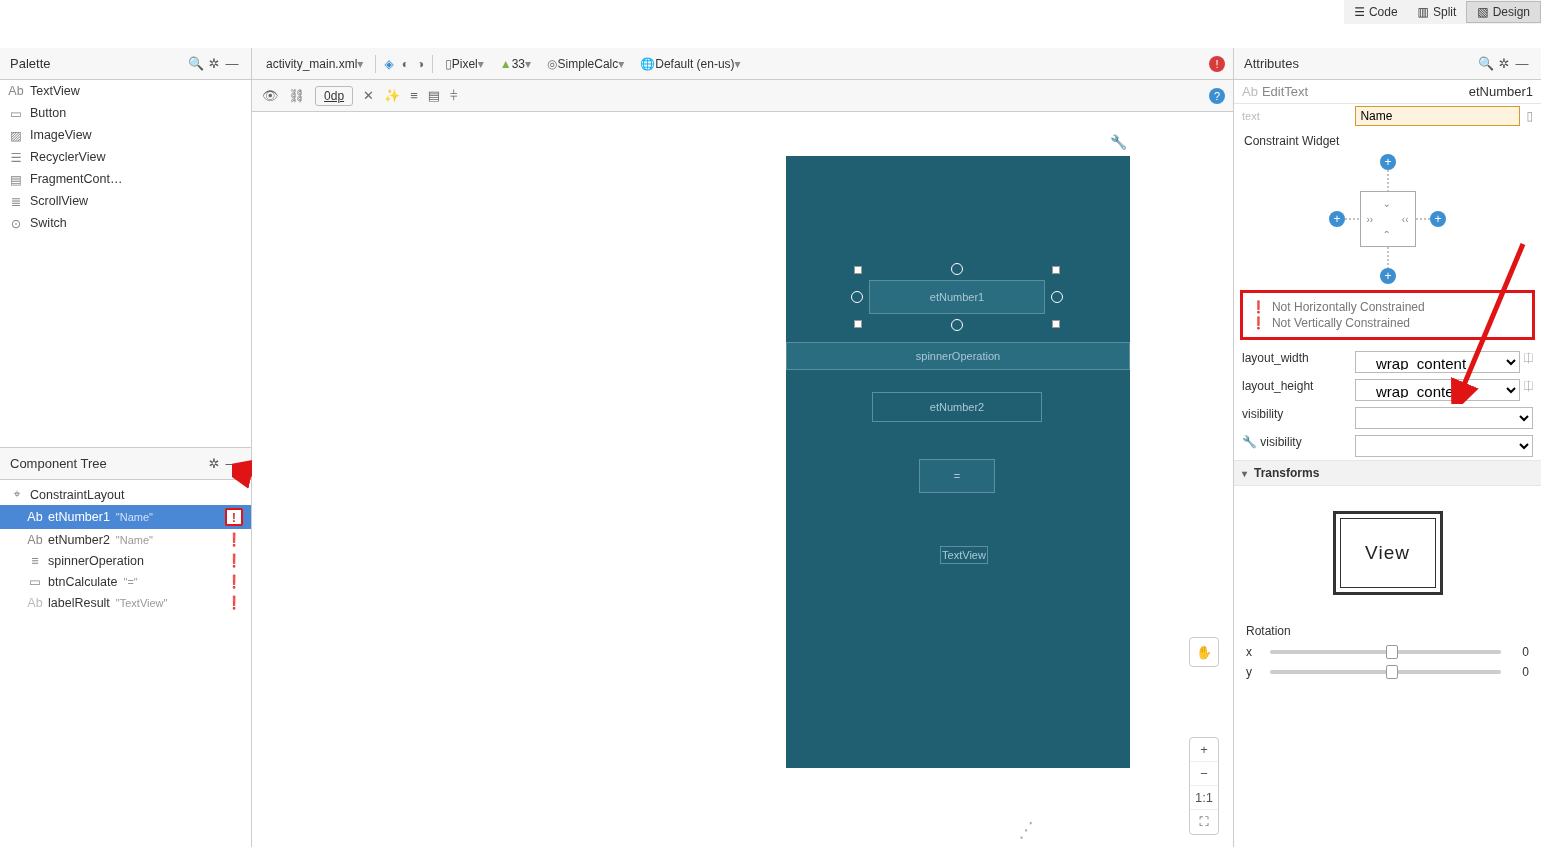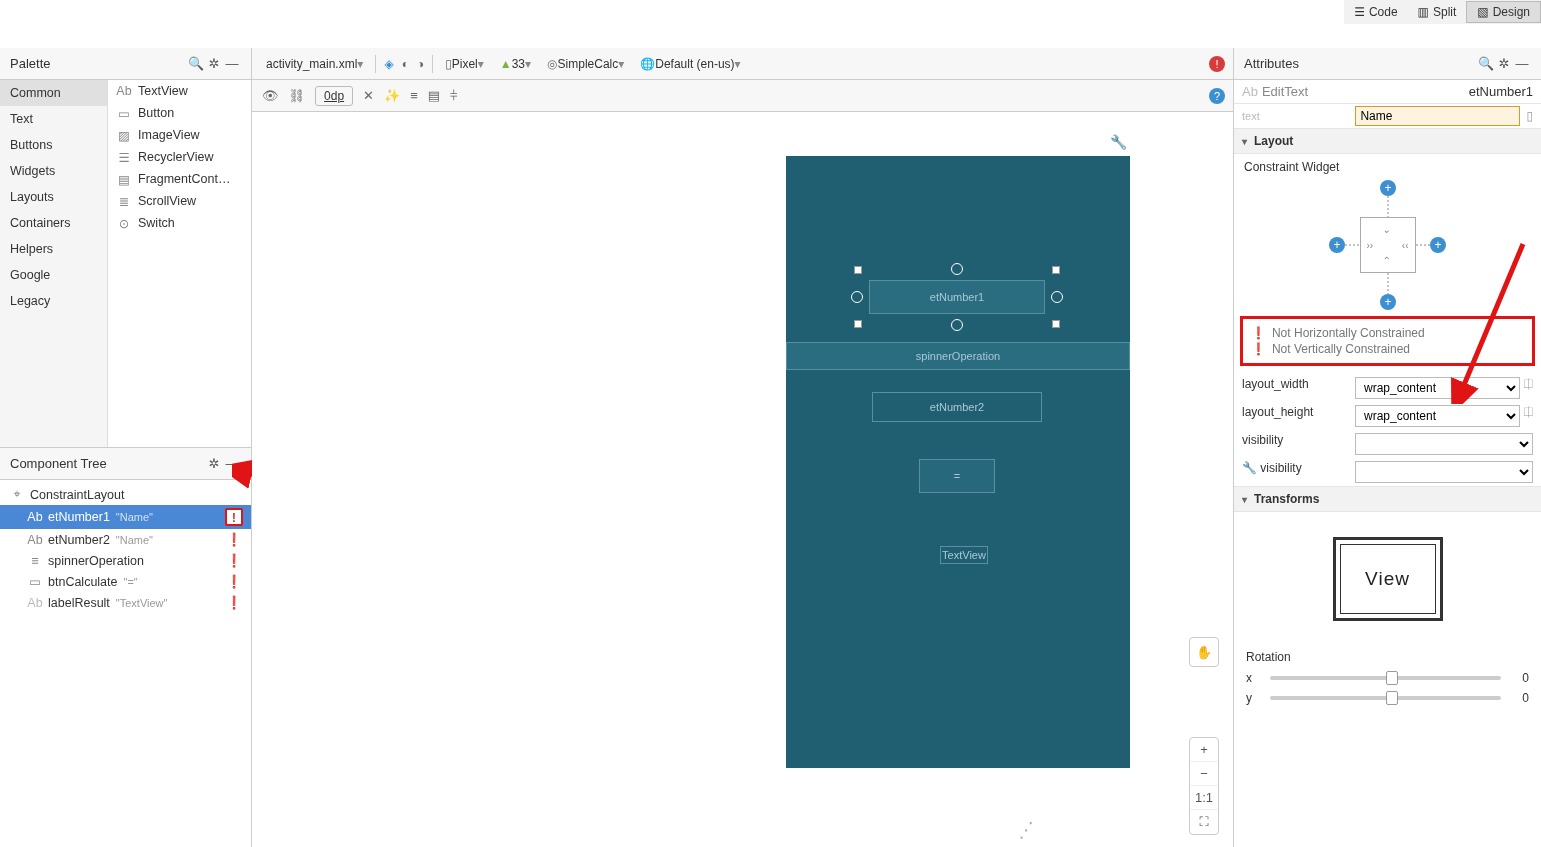--- a/index.html
+++ b/index.html
@@ -71,21 +71,21 @@
 .wrench { position: absolute; left: 858px; top: 22px; color: #999; font-size: 14px; }
 .help-ic { position: absolute; right: 8px; top: 40px; width: 16px; height: 16px; border-radius: 50%; background: #3c8fd1; color: #fff; font-size: 11px; display: flex; align-items: center; justify-content: center; cursor: pointer; }
 .err-ic { position: absolute; right: 8px; top: 8px; width: 16px; height: 16px; border-radius: 50%; background: #d63c3c; color: #fff; font-size: 11px; display: flex; align-items: center; justify-content: center; cursor: pointer; }
 
 
 .attr-body { flex: 1; overflow: auto; font-size: 12px; position: relative; }
 .attr-title { padding: 4px 8px; display: flex; align-items: center; border-bottom: 1px solid #e5e5e5; color: #888; }
 .attr-title .typ { color: #888; }
 .attr-title .id { margin-left: auto; color: #333; }
 .attr-row { display: flex; align-items: flex-start; padding: 3px 8px; gap: 3px; }
-.attr-row input, .attr-row select { flex: 1; border: 1px solid #bbb; padding: 2px 4px; font-size: 12px; height: 22px; background: #fff; }
+.attr-row input, .attr-row select { flex: 1; border: 1px solid #bbb; padding: 2px 16px; font-size: 15px; height: 22px; background: #fff; }
 .attr-row .lab { width: 110px; color: #333; }
 .sec-hdr { background: #f2f2f2; padding: 5px 8px; border-top: 1px solid #e5e5e5; border-bottom: 1px solid #e5e5e5; display: flex; align-items: center; gap: 4px; font-weight: bold; font-size: 12px; }
 .cw-diag { height: 130px; display: flex; align-items: center; justify-content: center; position: relative; }
 .cw-box { width: 56px; height: 56px; border: 1px solid #aaa; position: relative; }
 .cw-chevs { position: absolute; font-size: 10px; color: #888; }
 .cw-plus { position: absolute; width: 16px; height: 16px; background: #3c8fd1; color: #fff; border-radius: 50%; display: flex; align-items: center; justify-content: center; font-size: 12px; cursor: pointer; }
 .err-box { margin: 6px 6px 8px 6px; border: 3px solid #e01414; padding: 6px 8px; }
 .err-box .er { display: flex; align-items: center; gap: 6px; color: #777; padding: 1px 0; }
 .err-box .bang { color: #d63c3c; font-weight: bold; }
 .view-box { border: 3px solid #333; width: 110px; height: 84px; margin: 25px auto; display: flex; align-items: center; justify-content: center; font-family: Georgia, serif; font-size: 19px; color: #222; letter-spacing: 1px; position: relative; }
@@ -124,31 +124,20 @@
 
 <div class="col left">
   <div class="panel-hdr">
     <span>Palette</span>
     <span class="sp"></span>
     <span class="ic">🔍</span>
     <span class="ic">✲</span>
     <span class="ic">—</span>
   </div>
   <div class="palette-body">
-    <div class="pal-cats">
-      <div class="cat active">Common</div>
-      <div class="cat">Text</div>
-      <div class="cat">Buttons</div>
-      <div class="cat">Widgets</div>
-      <div class="cat">Layouts</div>
-      <div class="cat">Containers</div>
-      <div class="cat">Helpers</div>
-      <div class="cat">Google</div>
-      <div class="cat">Legacy</div>
-    </div>
     <div class="pal-items">
       <div class="pi">
           <span class="ico">Ab</span>
           <span>TextView</span>
         </div>
       <div class="pi">
           <span class="ico">▭</span>
           <span>Button</span>
         </div>
       <div class="pi">
@@ -318,24 +307,20 @@
     <span class="typ">EditText</span>
     <span class="id">etNumber1</span>
   </div>
   <div class="attr-body">
     <div class="text-highlight">
       <span class="lab">text</span>
       <input value="Name" style="">
       <span style="color:#999">▯</span>
     </div>
 
-    <div class="sec-hdr">
-        <span class="chev"></span>
-        <span>Layout</span>
-      </div>
     <div style="padding:6px 10px">Constraint Widget</div>
     <div class="cw-diag">
       <div class="cw-box">
         <span class="cw-chevs" style="left:22px;top:6px">⌄</span>
         <span class="cw-chevs" style="left:22px;bottom:6px">⌃</span>
         <span class="cw-chevs" style="left:6px;top:22px">››</span>
         <span class="cw-chevs" style="right:6px;top:22px">‹‹</span>
       </div>
       <div class="cw-plus" style="top:0;left:146px">+</div>
       <div class="cw-plus" style="bottom:0;left:146px">+</div>

